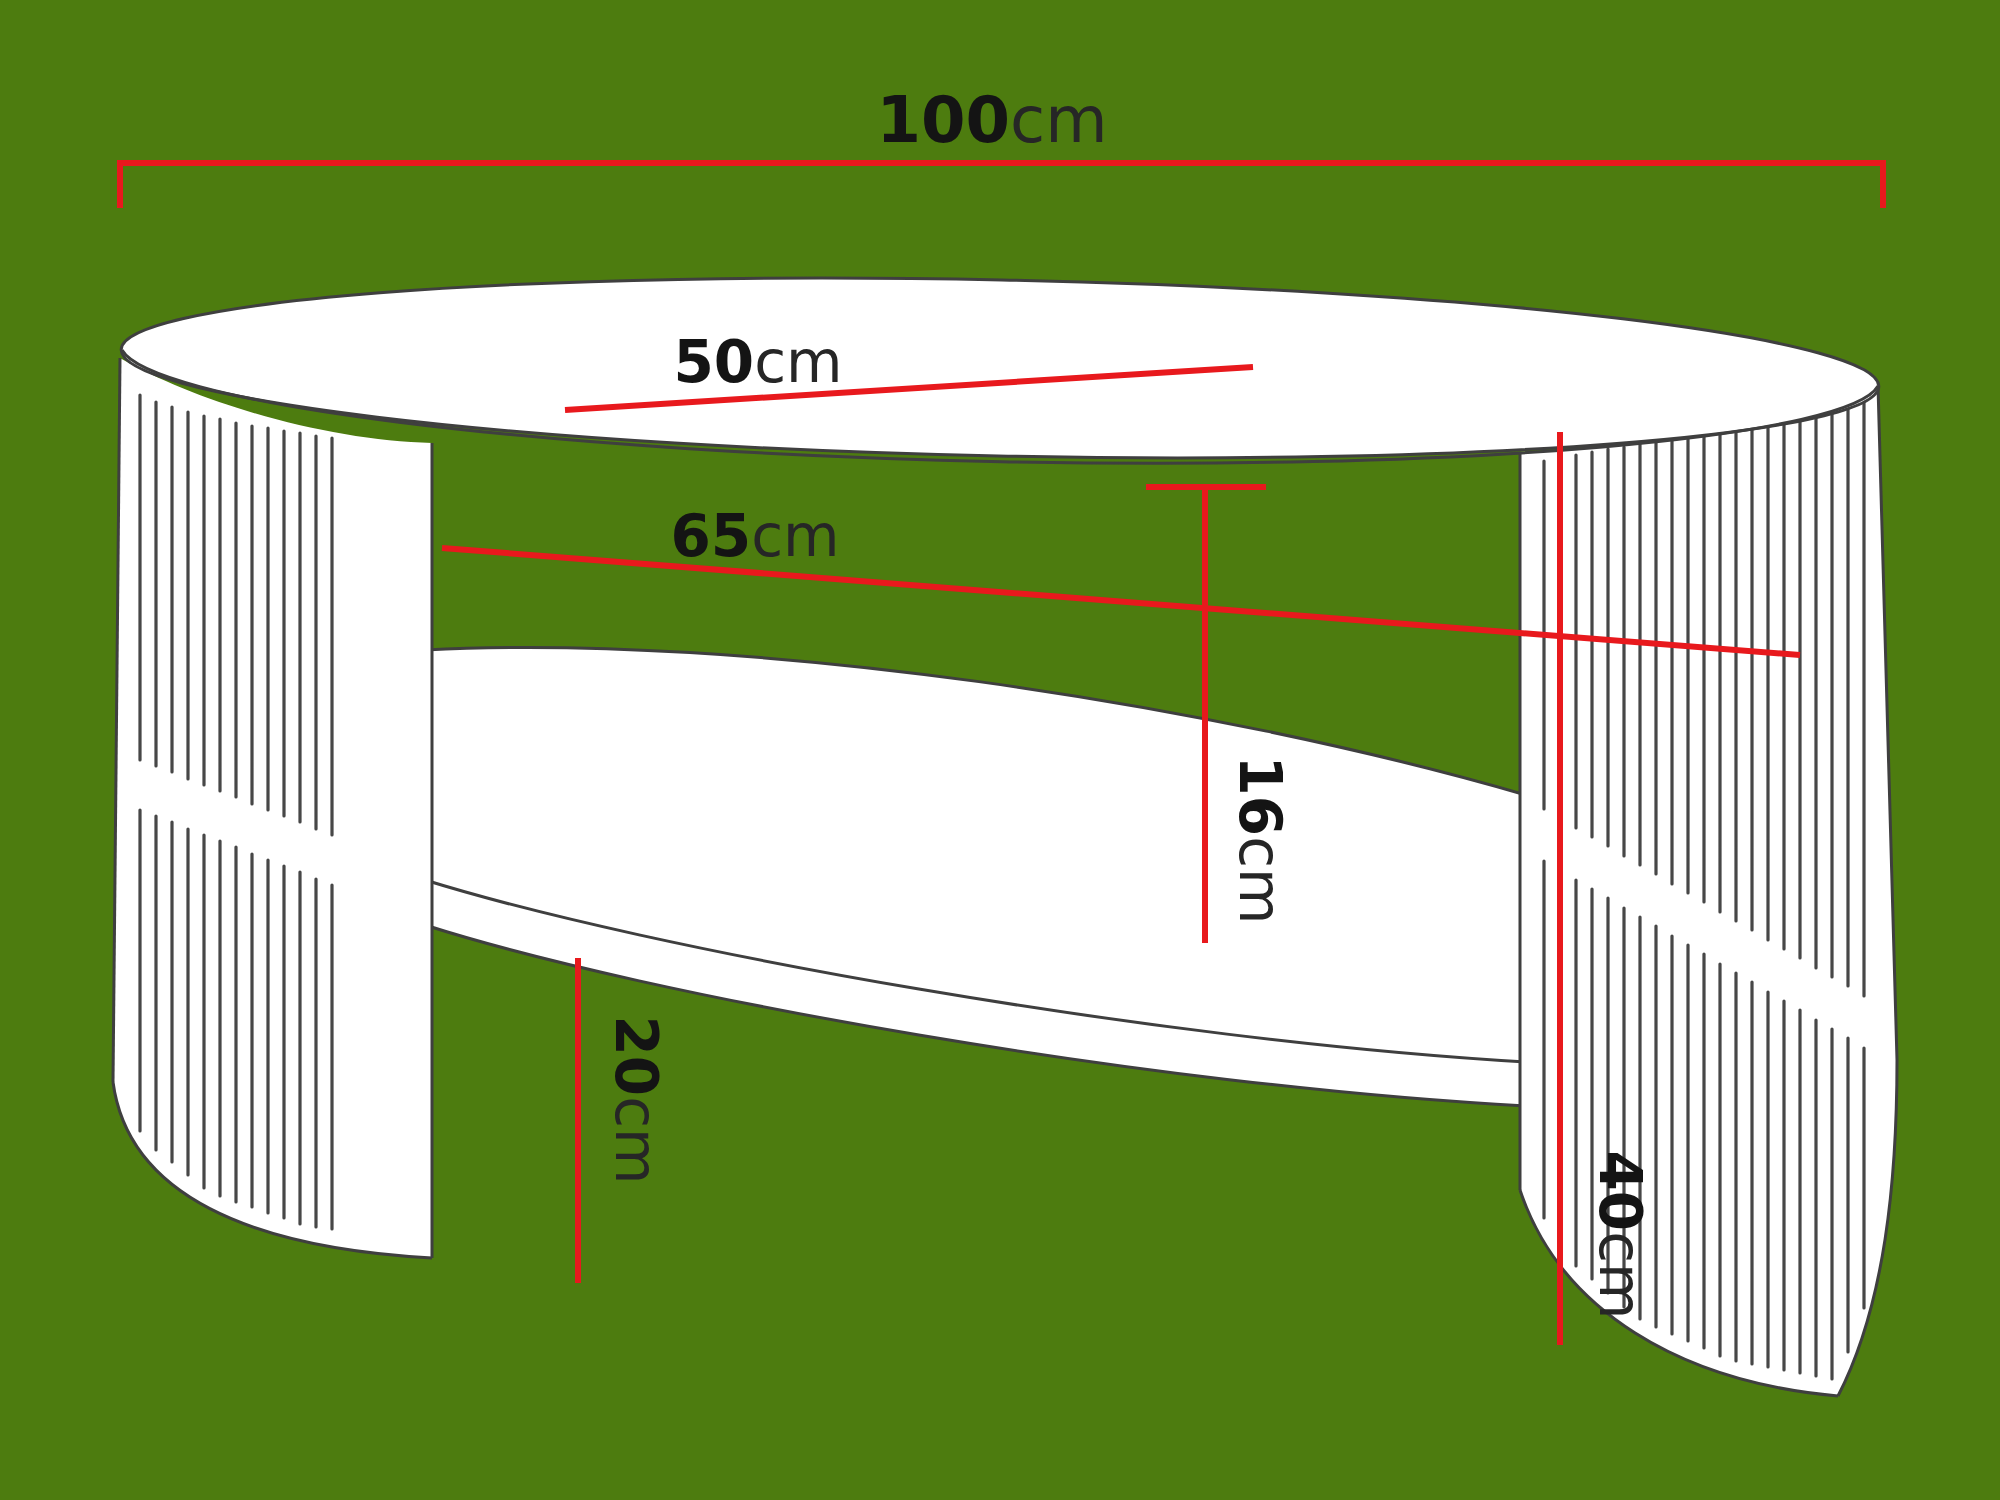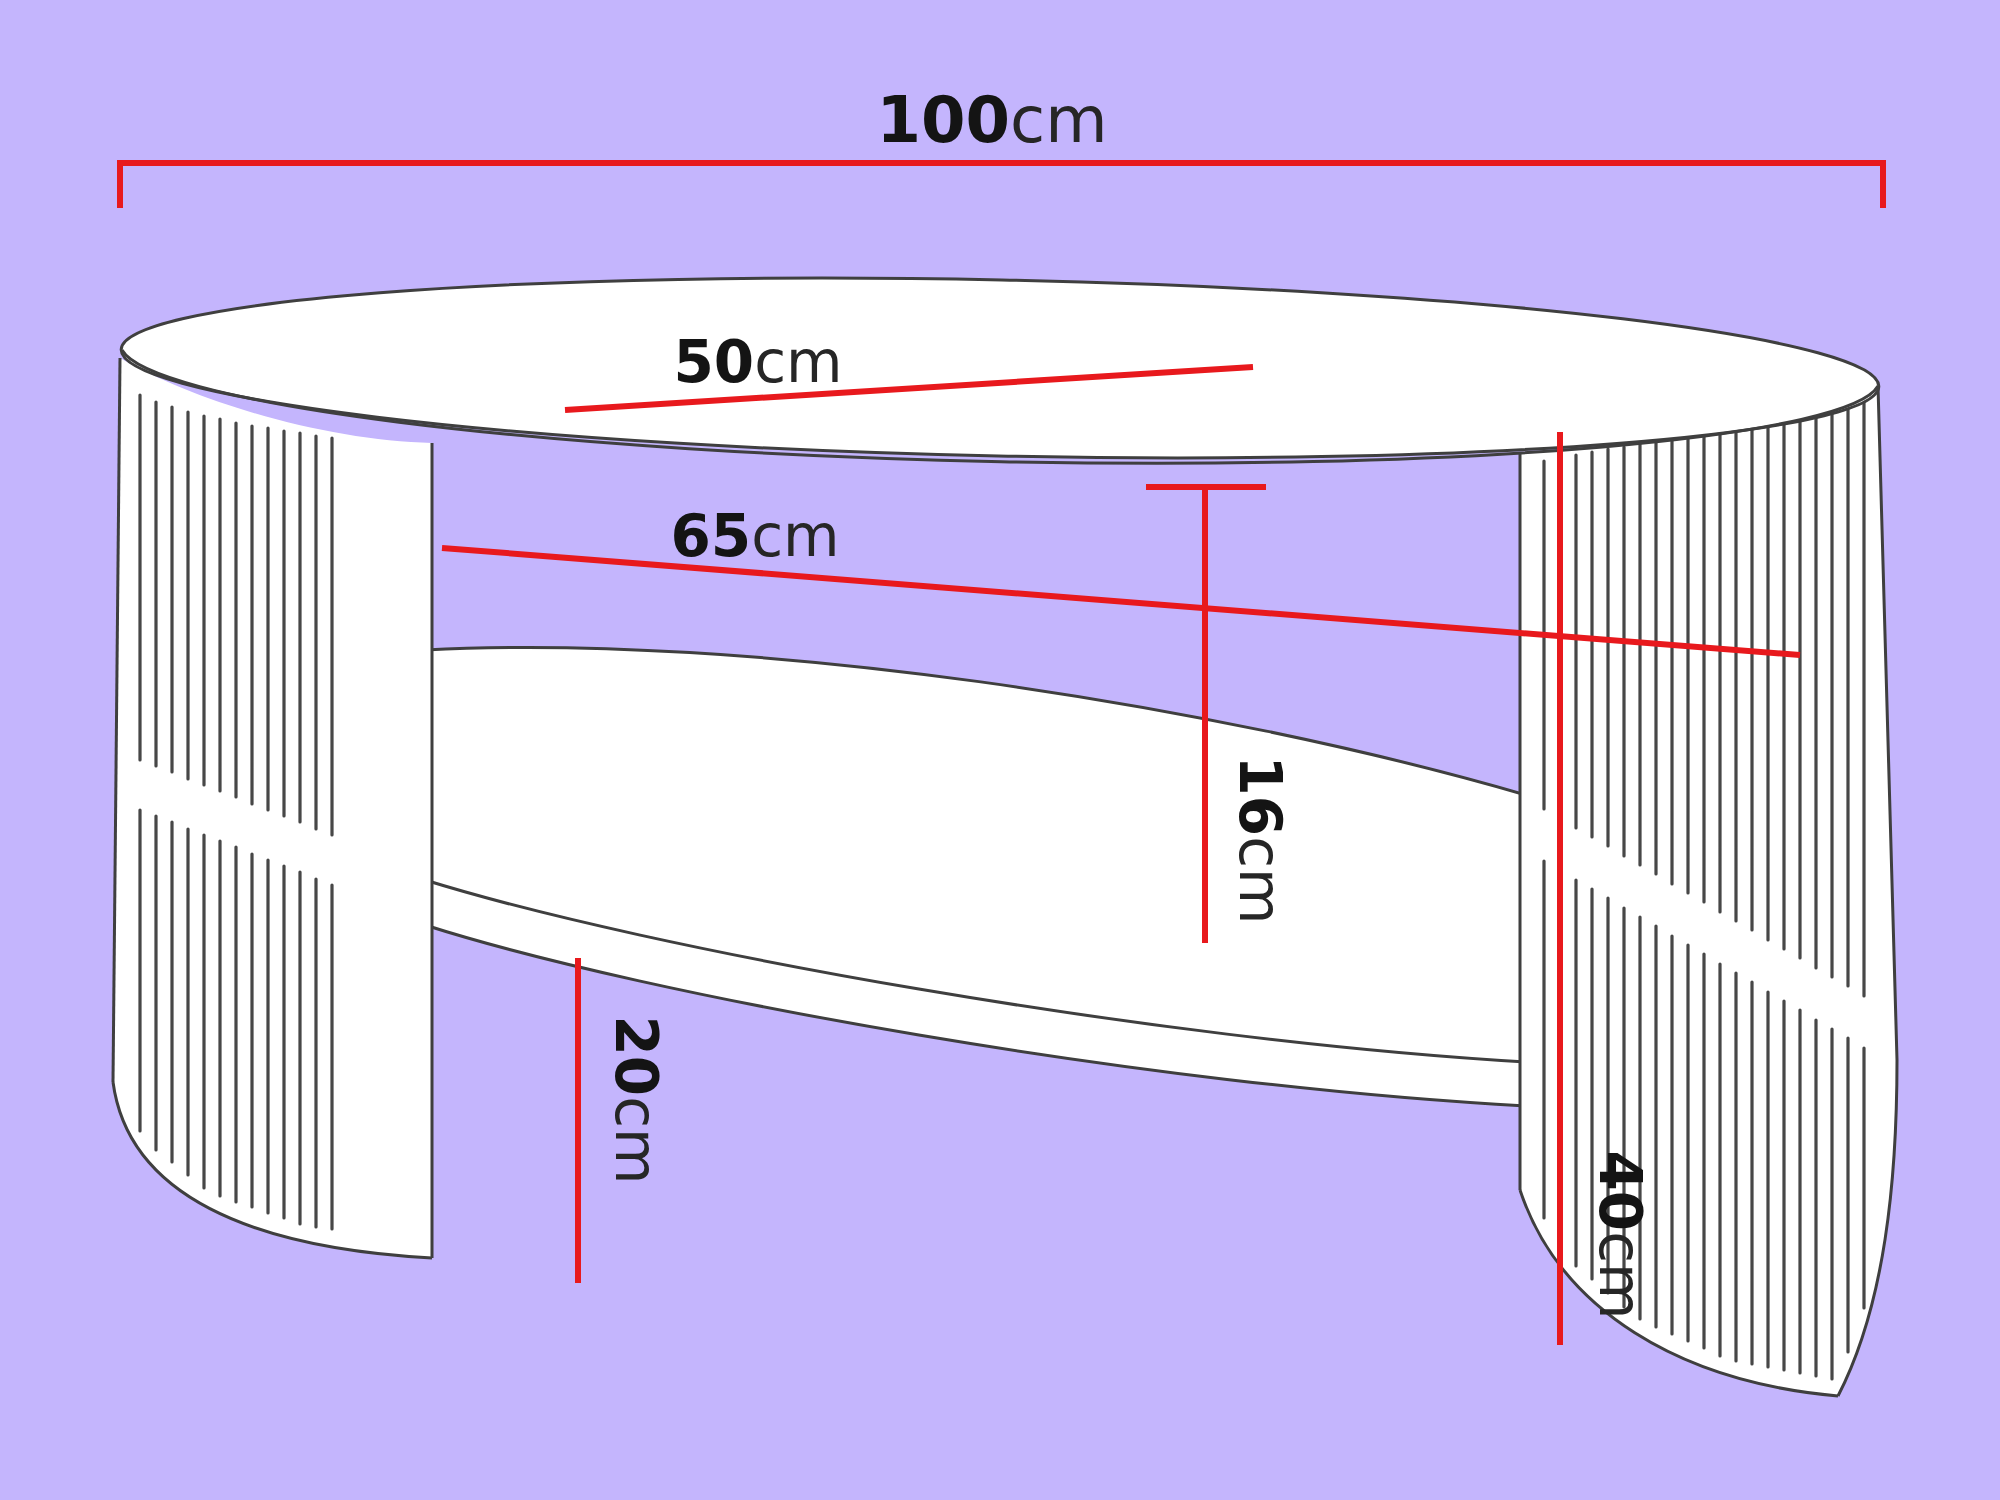--- a/index.html
+++ b/index.html
@@ -1,16 +1,16 @@
 <!DOCTYPE html>
 <html><head>
 <meta charset="utf-8">
 <style>
   html,body{margin:0;padding:0;background:#ffffff;}
-  .stage{width:2000px;height:1500px;background:#c4b5fd;position:relative;overflow:hidden;}
+  .stage{width:2000px;height:1500px;background:#4d7c0f;position:relative;overflow:hidden;}
   svg{display:block;}
   text{font-family:"DejaVu Sans","Liberation Sans",sans-serif;fill:#161616;}
   .dim-num{font-weight:700;fill:#141414;}
   .dim-unit{font-weight:400;fill:#262626;}
   .lbl-top{font-size:64px;}
   .lbl{font-size:58px;}
 </style>
 </head>
 <body>
 

